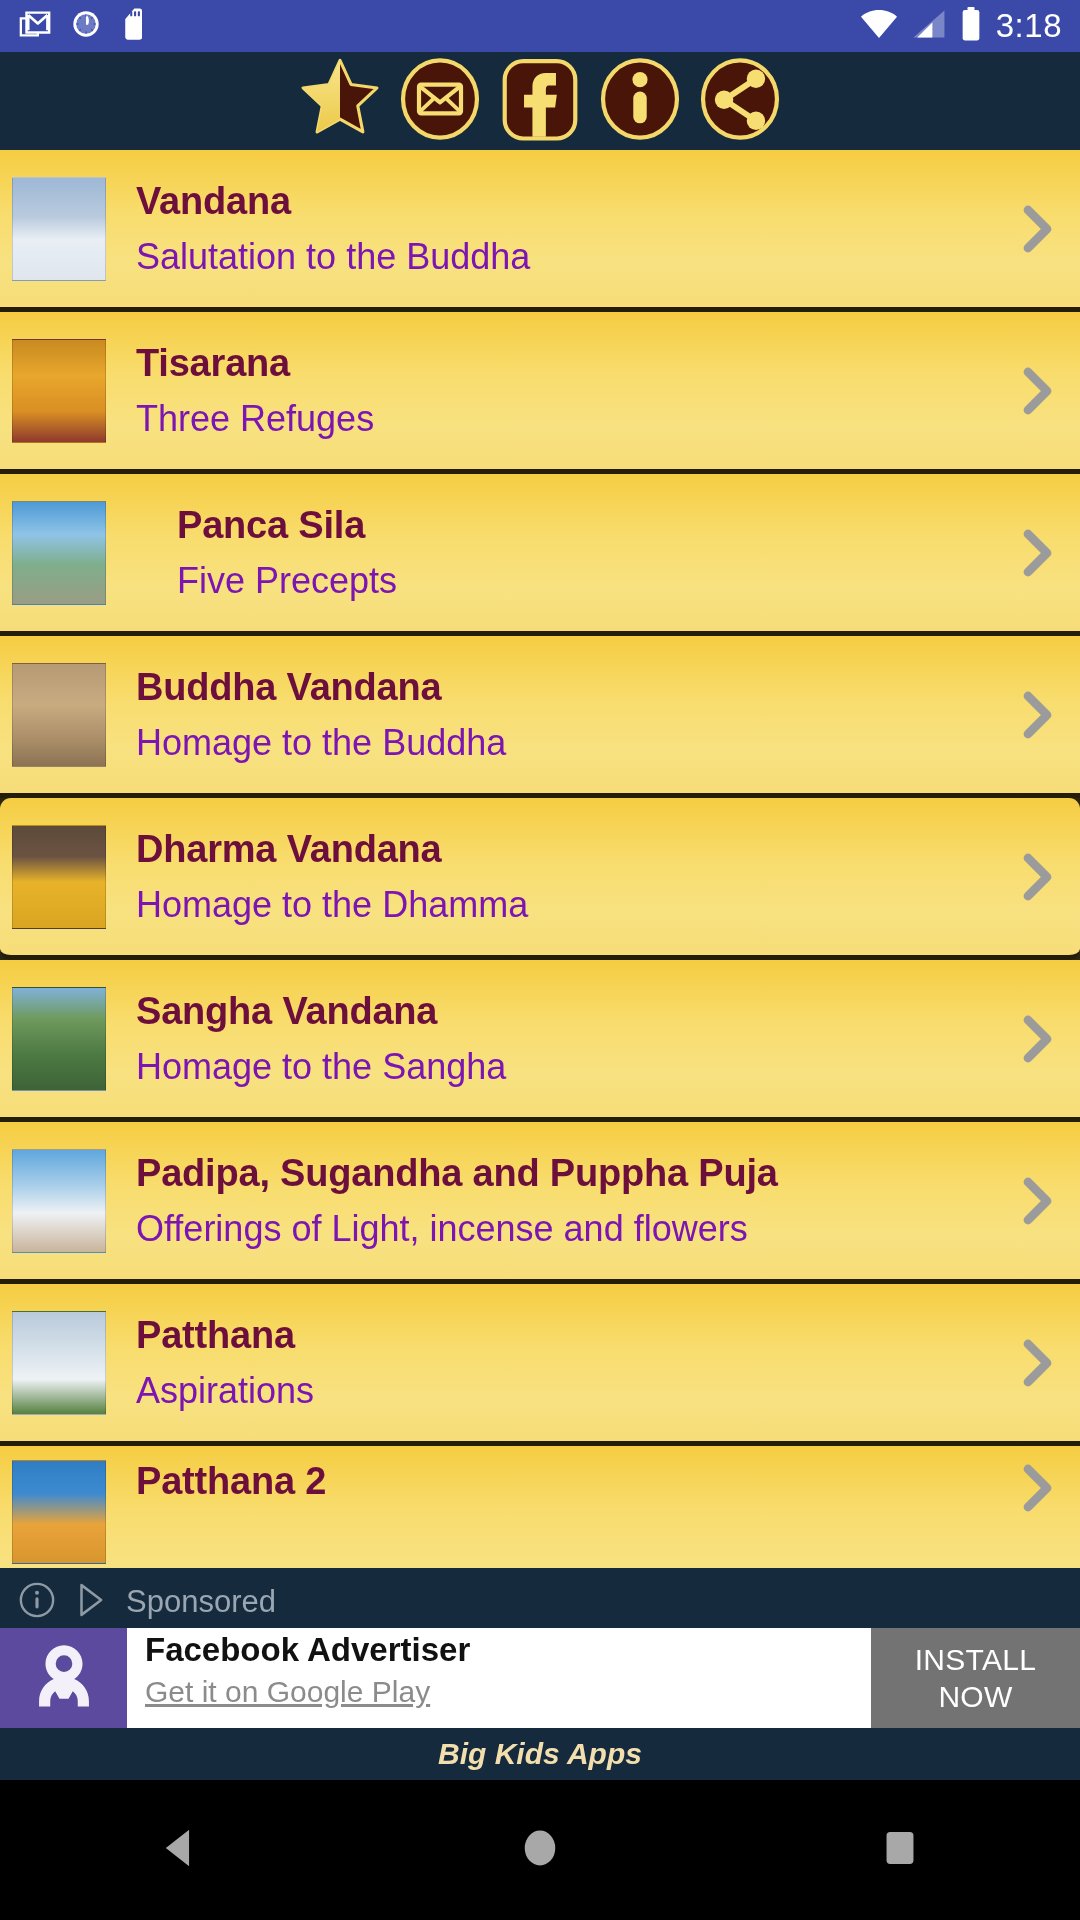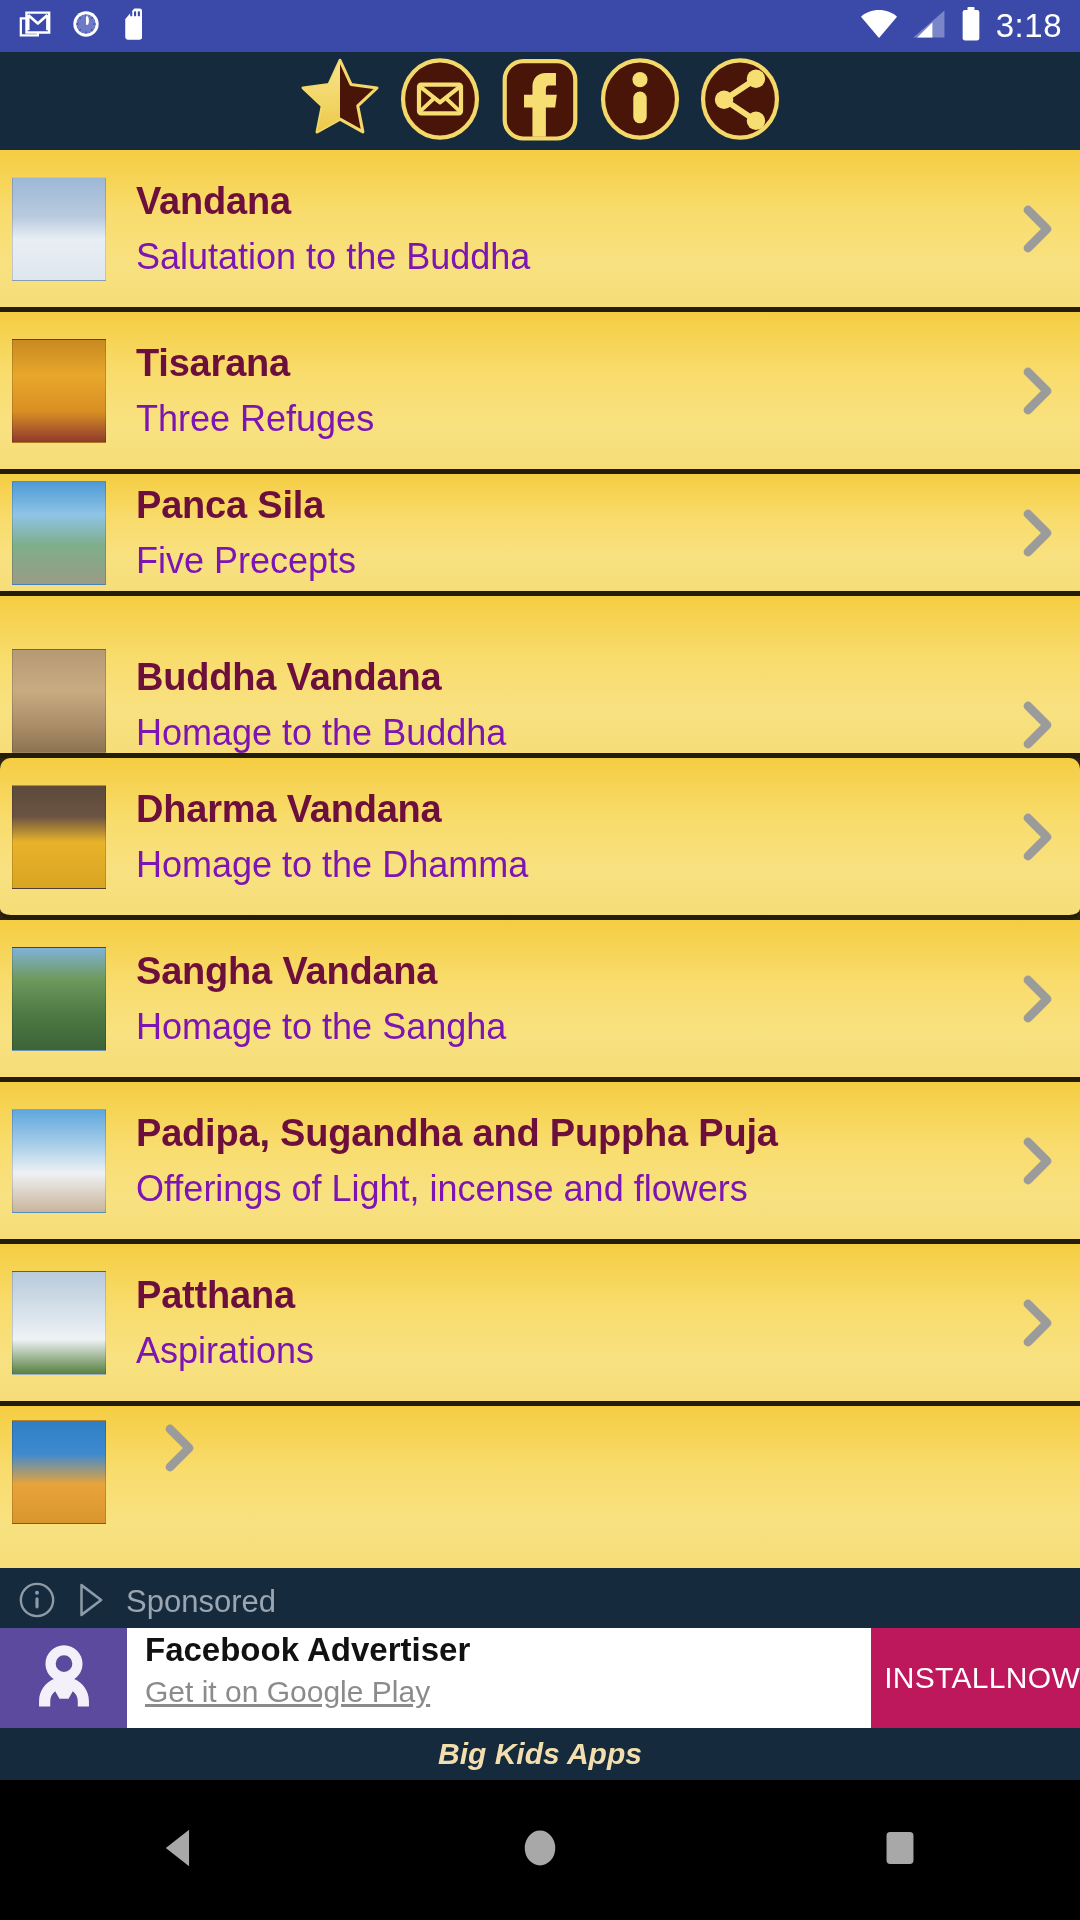--- a/index.html
+++ b/index.html
@@ -75,22 +75,22 @@
     display:flex; background:#fff;
   }
   .ad-avatar{
     width:127px; height:100px; flex:none; background:#5b4a9e;
     display:flex; align-items:center; justify-content:center;
   }
   .ad-body{ flex:1; background:#fff; padding:4px 0 0 18px; min-width:0; }
   .ad-title{ font-size:33px; font-weight:700; color:#111; line-height:1.1; white-space:nowrap; }
   .ad-sub{ font-size:30px; color:#8b8b8b; line-height:1.1; margin-top:7px; white-space:nowrap;text-decoration:underline; }
   .ad-cta{
-    width:209px; flex:none; background:#be185d; color:#fff;
-    display:flex; flex-direction:row; align-items:center; justify-content:flex-end;
+    width:209px; flex:none; background:#737373; color:#fff;
+    display:flex; flex-direction:column; align-items:center; justify-content:center;
     font-size:30px; font-weight:400; line-height:1.25; letter-spacing:.3px; cursor:pointer;
   }
 
   
   .brandbar{
     position:absolute; left:0; top:1728px; width:1080px; height:52px;
     background:#152a3c; display:flex; align-items:center; justify-content:center;
   }
   .brandbar span{ font-size:30px; font-style:italic; font-weight:700; color:#f3dfae;text-align:right; }
 
@@ -241,33 +241,33 @@
         <div class="rtext">
           <div class="rtitle">Tisarana</div>
           <div class="rsub">Three Refuges</div>
         </div>
         <div class="chev">
           <svg width="44" height="56" viewBox="0 0 22 28">
             <path d="M6.5 4.5 16 14 6.5 23.5" fill="none" stroke="#9b9b9b" stroke-width="4.4" stroke-linecap="round" stroke-linejoin="round"></path>
           </svg>
         </div>
       </div>
-      <div class="row" style="height: 122px;">
+      <div class="row" style="height: 162px; gap: 41px;">
         <div class="thumb" style="background: linear-gradient(rgb(78, 154, 214) 0%, rgb(143, 196, 230) 32%, rgb(127, 174, 139) 62%, rgb(154, 156, 132) 100%);"></div>
         <div class="rtext">
           <div class="rtitle">Panca Sila</div>
           <div class="rsub">Five Precepts</div>
         </div>
         <div class="chev">
           <svg width="44" height="56" viewBox="0 0 22 28">
             <path d="M6.5 4.5 16 14 6.5 23.5" fill="none" stroke="#9b9b9b" stroke-width="4.4" stroke-linecap="round" stroke-linejoin="round"></path>
           </svg>
         </div>
       </div>
-      <div class="row" style="height: 162px; align-items: flex-end;">
+      <div class="row" style="height: 162px;">
         <div class="thumb" style="background: linear-gradient(rgb(181, 154, 116) 0%, rgb(201, 171, 128) 40%, rgb(169, 141, 104) 75%, rgb(141, 115, 82) 100%);"></div>
         <div class="rtext">
           <div class="rtitle">Buddha Vandana</div>
           <div class="rsub">Homage to the Buddha</div>
         </div>
         <div class="chev">
           <svg width="44" height="56" viewBox="0 0 22 28">
             <path d="M6.5 4.5 16 14 6.5 23.5" fill="none" stroke="#9b9b9b" stroke-width="4.4" stroke-linecap="round" stroke-linejoin="round"></path>
           </svg>
         </div>
@@ -315,20 +315,23 @@
           <div class="rsub">Aspirations</div>
         </div>
         <div class="chev">
           <svg width="44" height="56" viewBox="0 0 22 28">
             <path d="M6.5 4.5 16 14 6.5 23.5" fill="none" stroke="#9b9b9b" stroke-width="4.4" stroke-linecap="round" stroke-linejoin="round"></path>
           </svg>
         </div>
       </div>
       <div class="row" style="height: 162px; border-bottom: none; align-items: flex-start; padding-top: 14px;">
         <div class="thumb" style="background: linear-gradient(rgb(47, 126, 196) 0%, rgb(61, 138, 208) 32%, rgb(232, 164, 58) 62%, rgb(217, 150, 44) 100%);"></div>
+        <div class="rtext">
+          <div class="rtitle">Patthana 2</div>
+        </div>
         <div class="chev">
           <svg width="44" height="56" viewBox="0 0 22 28">
             <path d="M6.5 4.5 16 14 6.5 23.5" fill="none" stroke="#9b9b9b" stroke-width="4.4" stroke-linecap="round" stroke-linejoin="round"></path>
           </svg>
         </div>
       </div>
     </div>
 
   <div class="sponsored">
     <span>

